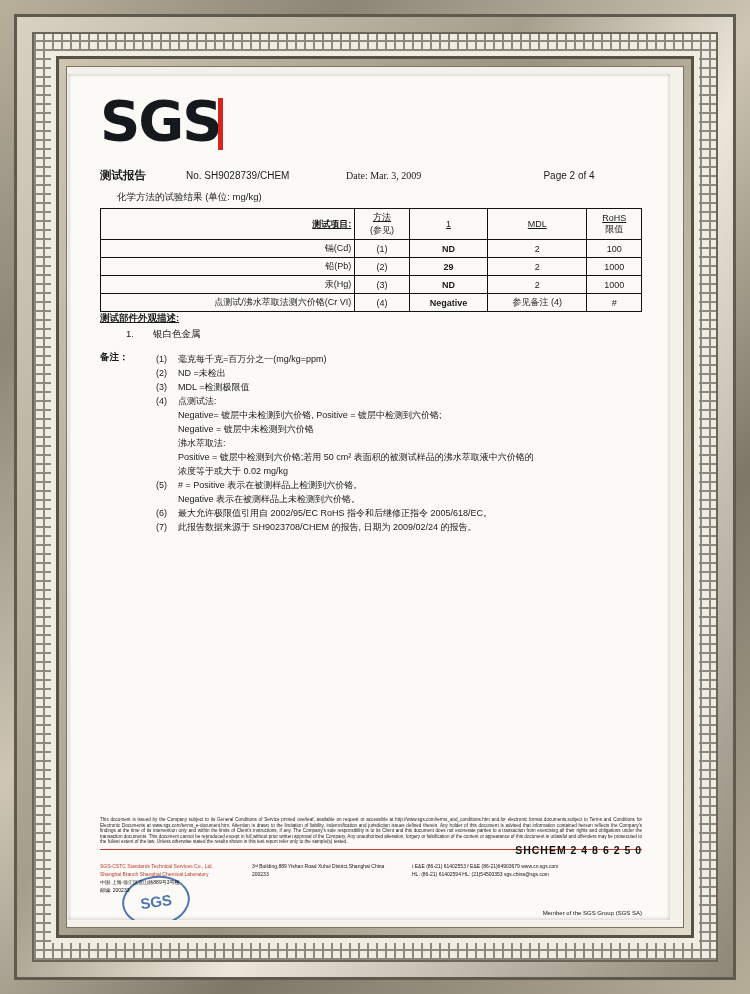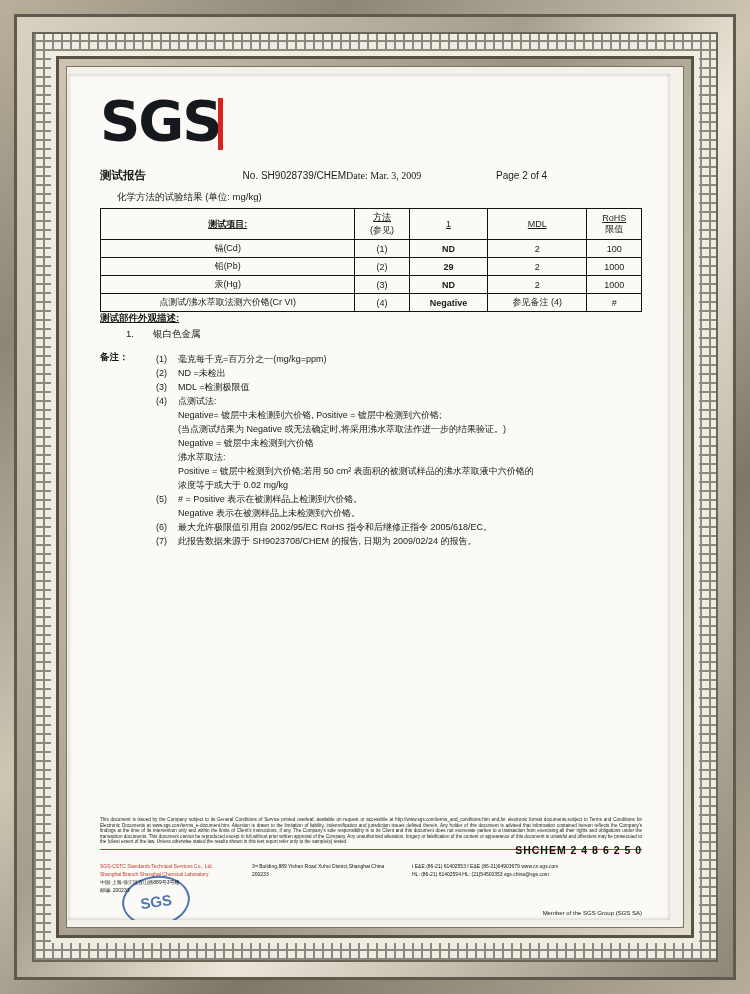--- a/index.html
+++ b/index.html
@@ -74,32 +74,32 @@
   }
   .logo-bar{
     position:absolute;left:118px;top:6px;width:5px;height:52px;background:#d9231f;
   }
   
   .hdr{
     display:flex;align-items:baseline;margin-top:6px;margin-bottom:8px;
     font-size:10px;
   }
   .hdr .t1{font-weight:bold;font-size:11.5px;width:86px;}
-  .hdr .t2{width:160px;text-align:right;}
+  .hdr .t2{width:160px;}
   .hdr .t3{width:150px;font-family:Liberation Serif, serif;}
-  .hdr .t4{text-align:left;flex:1;}
+  .hdr .t4{text-align:center;flex:1;}
   .sub{font-size:9.5px;margin:2px 0 4px 17px;}
   
   table.main{
     border-collapse:collapse;width:100%;font-size:9px;
   }
   table.main td,table.main th{
     border:1px solid #111;padding:2px 3px;vertical-align:middle;
   }
-  table.main .lbl{text-align:center;width:47%;}
+  table.main .lbl{text-align:right;width:47%;}
   table.main .c{text-align:center;}
   .hd-cell{text-align:center;font-weight:normal;}
   .u{text-decoration:underline;}
   .bold{font-weight:bold;margin-top:8px;}
   
   .desc-title{font-size:9.5px;text-decoration:underline;font-weight:bold;}
   .desc-item{margin:3px 0 0 26px;font-size:9.5px;}
   .notes-head{margin-top:10px;font-size:9.5px;font-weight:bold;}
   .notes{margin-left:56px;margin-top:-12px;font-size:9px;line-height:14px;}
   .notes .row{display:flex;}
@@ -233,21 +233,20 @@
         </div>
         <div class="row">
           <div class="num">(3)</div>
           <div class="txt">MDL =检测极限值</div>
         </div>
         <div class="row">
           <div class="num">(4)</div>
           <div class="txt">
             <div>点测试法:</div>
             <div>Negative= 镀层中未检测到六价铬, Positive = 镀层中检测到六价铬;</div>
-            <div>(当点测试结果为 Negative 或无法确定时,将采用沸水萃取法作进一步的结果验证。)</div>
             <div>Negative = 镀层中未检测到六价铬</div>
             <div>沸水萃取法:</div>
             <div>Positive = 镀层中检测到六价铬;若用 50 cm² 表面积的被测试样品的沸水萃取液中六价铬的</div>
             <div>浓度等于或大于 0.02 mg/kg</div>
           </div>
         </div>
         <div class="row">
           <div class="num">(5)</div>
           <div class="txt">
             <div># = Positive 表示在被测样品上检测到六价铬。</div>

